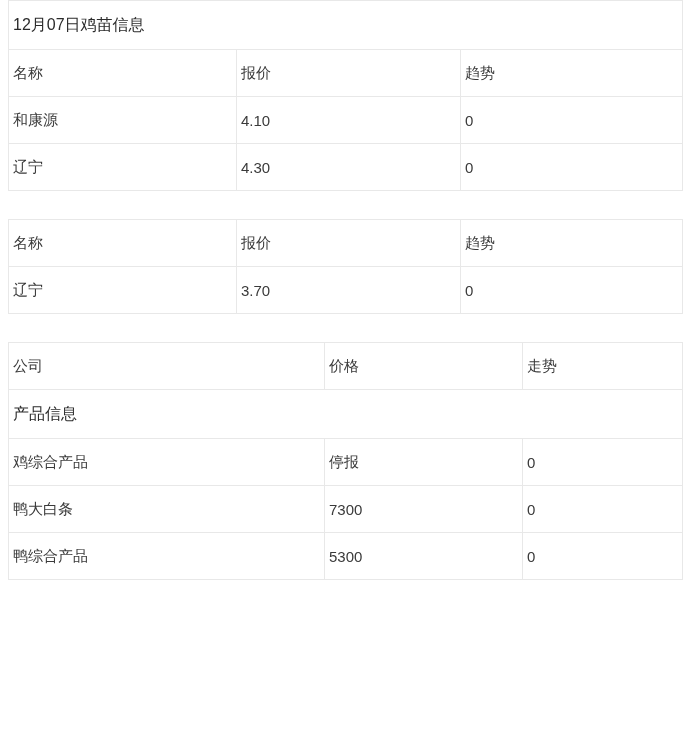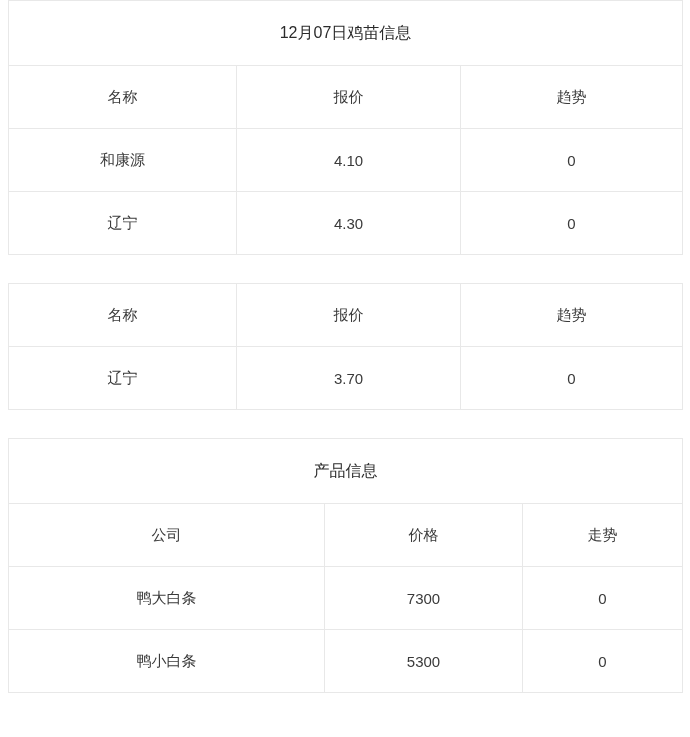--- a/index.html
+++ b/index.html
@@ -20,25 +20,24 @@
     padding: 0 8px;
   }
   table.info-table {
     width: 674px;
     border-collapse: collapse;
     table-layout: fixed;
     background: #ffffff;
   }
   table.info-table td {
     border: 1px solid #e8e8e8;
-    text-align: center;
     font-size: 15px;
     color: #3a3a3a;
     height: 38px;
-    padding: 12px;
+    padding: 4px;
     vertical-align: middle;
     font-weight: normal;
   }
   .title-cell {
     font-size: 16px !important;
     color: #2b2b2b !important;
     height: 40px !important;
   }
   .header-cell {
     font-size: 15px;
@@ -113,33 +112,38 @@
   <div class="gap"></div>
 
   <table class="info-table p3">
     <colgroup>
       <col class="col-a">
         <col class="col-b">
         <col class="col-c">
     </colgroup>
     <tbody>
       <tr>
+        <td class="header-cell">公司</td>
+        <td class="header-cell">价格</td>
+        <td class="header-cell">走势</td>
+      </tr>
+      <tr>
         <td class="title-cell" colspan="3">产品信息</td>
       </tr>
       <tr>
-        <td class="header-cell">公司</td>
-        <td class="header-cell">价格</td>
-        <td class="header-cell">走势</td>
+        <td>鸡综合产品</td>
+        <td>停报</td>
+        <td>0</td>
       </tr>
       <tr>
         <td>鸭大白条</td>
         <td>7300</td>
         <td>0</td>
       </tr>
       <tr>
-        <td>鸭小白条</td>
+        <td>鸭综合产品</td>
         <td>5300</td>
         <td>0</td>
       </tr>
     </tbody>
   </table>
 
 </div>
 
 </body></html>

